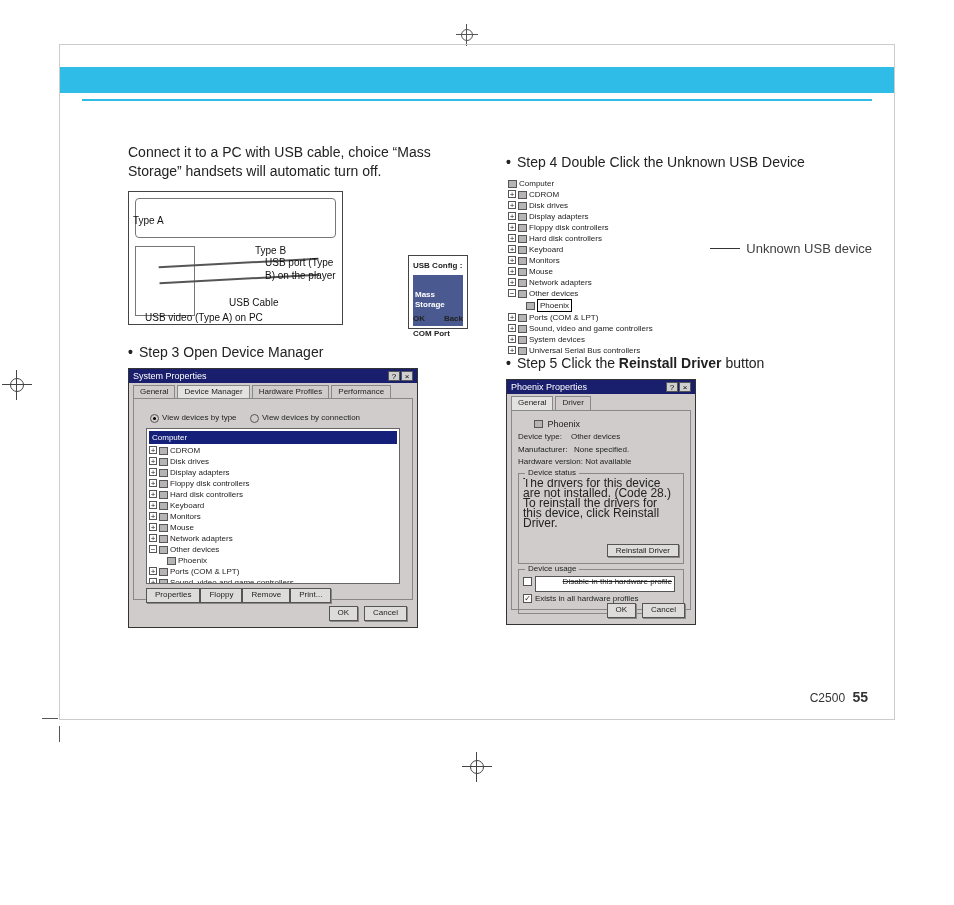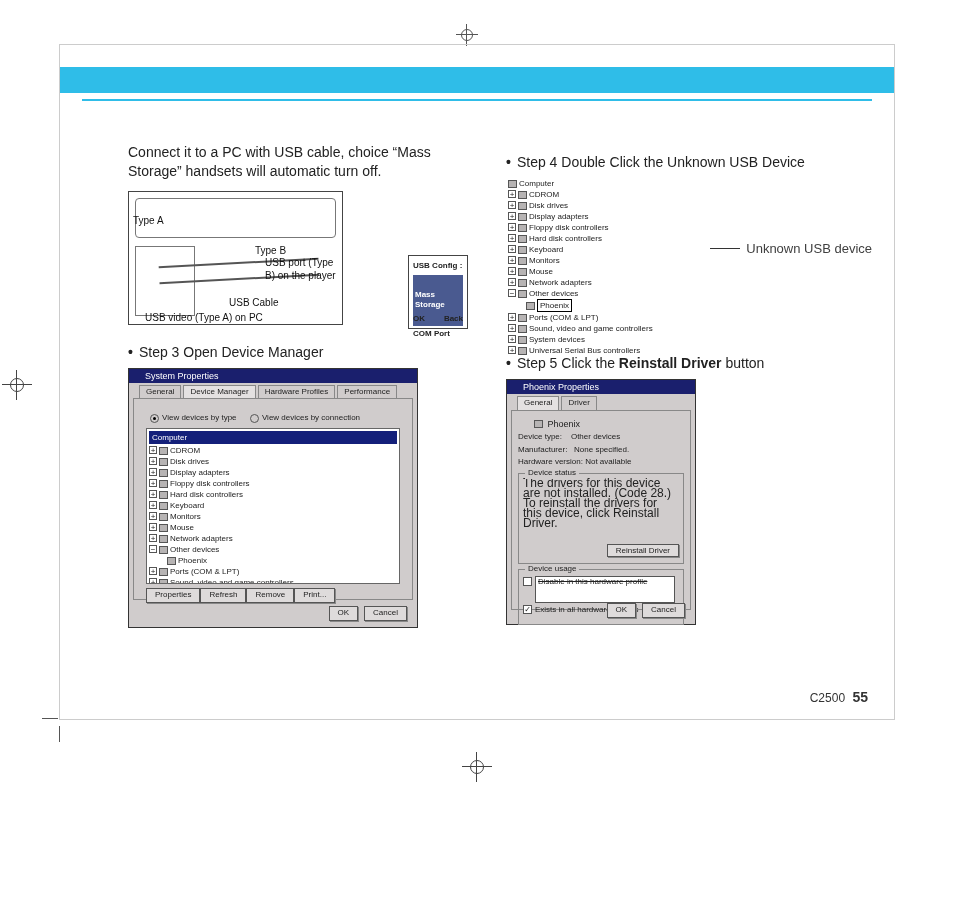--- a/index.html
+++ b/index.html
@@ -43,23 +43,23 @@
   .usb-box .pc-port { position:absolute; left:6px; top:54px; width:60px; height:70px; border:1px solid #777; }
   .usb-box .cable { position:absolute; left:30px; top:70px; width:160px; height:18px; border-top:2px solid #555; border-bottom:2px solid #555; transform:rotate(-3deg);}
   .usb-label { position:absolute; font-size:10px; color:#111; }
   .usb-cfg { position:absolute; right:0; top:56px; width:60px; height:74px; border:1px solid #444; background:#fff; font-size:8px; padding:4px;margin-top:8px; }
   .usb-cfg .hl { background:#4a5a90; color:#fff; padding:15px 2px; margin:2px 0; font-weight:700; }
   .usb-cfg .row { padding:1px 0; font-weight:700; }
   .usb-cfg .bottom { position:absolute; left:4px; right:4px; bottom:3px; display:flex; justify-content:space-between; font-weight:700; }
 
   
   .sysprop { width:290px; height:260px; background:#d0cccc; border:1px solid #333; position:relative; font-size:9px; margin-top:6px; }
-  .titlebar { background:#1a1f6d; color:#fff; height:14px; line-height:14px; padding:0 16px; display:flex; justify-content:space-between; font-size:9px;flex-direction:column; }
+  .titlebar { background:#1a1f6d; color:#fff; height:14px; line-height:14px; padding:0 4px; display:flex; justify-content:space-between; font-size:9px; }
   .titlebar .btns span { display:inline-block; width:12px; height:10px; background:#cfcfcf; border:1px solid #555; margin-left:1px; text-align:center; line-height:9px; color:#000; font-size:8px; }
-  .tabs { display:flex; background:#d0cccc; padding:2px 4px 0 10px; font-size:8px; }
+  .tabs { display:flex; background:#d0cccc; padding:2px 4px 0 4px; font-size:8px; }
   .tabs span { border:1px solid #888; border-bottom:none; background:#d0cccc; padding:1px 6px; margin-right:2px; }
   .tabs span.active { background:#e4e1e1; font-weight:400; }
   .panel { border:1px solid #888; background:#d0cccc; margin:0 4px; height:202px; padding:12px; }
   .viewby { font-size:8px; margin:2px 0 4px 4px; }
   .viewby .radio { display:inline-block; width:9px; height:9px; border:1px solid #555; border-radius:50%; vertical-align:middle; margin-right:3px; position:relative; }
   .viewby .radio.checked::after { content:""; position:absolute; left:2px; top:2px; width:3px; height:3px; background:#000; border-radius:50%; }
   .tree-box { background:#fff; border:1px solid #666; height:156px; overflow:hidden; padding:2px 2px; font-size:8px; line-height:11px; position:relative;}
   .tree-hdr { background:#14207a; color:#fff; padding:1px 3px; font-size:8px; margin-bottom:1px; }
   .tree-row { white-space:nowrap; }
   .box { display:inline-block; width:8px; height:8px; border:1px solid #555; text-align:center; line-height:7px; font-size:8px; margin-right:2px; background:#fff; }
@@ -76,21 +76,21 @@
   .dm-small .hl { display:inline-block; border:1px solid #000; padding:0 2px; }
 
   
   .propdlg { width:190px; height:246px; background:#d0cccc; border:1px solid #333; position:relative; font-size:8px; margin-top:6px; }
   .propdlg .panel { height:200px; padding:5px 6px; }
   .field-row { margin:2px 0; }
   .groupbox { border:1px solid #888; margin-top:5px; padding:4px 4px 6px 4px; position:relative; }
   .groupbox .legend { position:absolute; top:-6px; left:6px; background:#d0cccc; padding:0 3px; font-size:8px; }
   .cursor { position:absolute; left:92px; top:132px; font-size:11px; color:#000; }
   .checkbox { display:inline-block; width:9px; height:9px; border:1px solid #555; background:#fff; margin-right:3px; vertical-align:middle; text-align:center; line-height:8px; font-size:8px; }
-  .dropdown-faux { border:1px solid #555; background:#fff; width:140px; height:27px; line-height:10px; padding:0 2px; font-size:8px; display:inline-block; text-decoration:line-through; }
+  .dropdown-faux { border:1px solid #555; background:#fff; width:140px; height:16px; line-height:10px; padding:0 2px; font-size:8px; display:inline-block; text-decoration:line-through;text-align:right; }
 
   
   .tick { position:absolute; background:#555; }
 </style>
 </head>
 <body>
 
 <div class="page">
 
   <div class="header-ornament">
@@ -168,21 +168,21 @@
               <div class="tree-row"><span class="box">+</span><span class="ico"></span><span>Mouse</span></div>
               <div class="tree-row"><span class="box">+</span><span class="ico"></span><span>Network adapters</span></div>
               <div class="tree-row"><span class="box">−</span><span class="ico"></span><span>Other devices</span></div>
               <div class="tree-row" style="padding-left:18px;"><span class="ico"></span><span>Phoenix</span></div>
               <div class="tree-row"><span class="box">+</span><span class="ico"></span><span>Ports (COM &amp; LPT)</span></div>
               <div class="tree-row"><span class="box">+</span><span class="ico"></span><span>Sound, video and game controllers</span></div>
 
             </div>
             <div class="btnrow">
               <span class="winbtn">Properties</span>
-              <span class="winbtn">Refresh</span>
+              <span class="winbtn">Floppy</span>
               <span class="winbtn">Remove</span>
               <span class="winbtn">Print...</span>
             </div>
           </div>
           <div class="okrow">
             <span class="winbtn">OK</span>
             <span class="winbtn">Cancel</span>
           </div>
         </div>
       </div>

